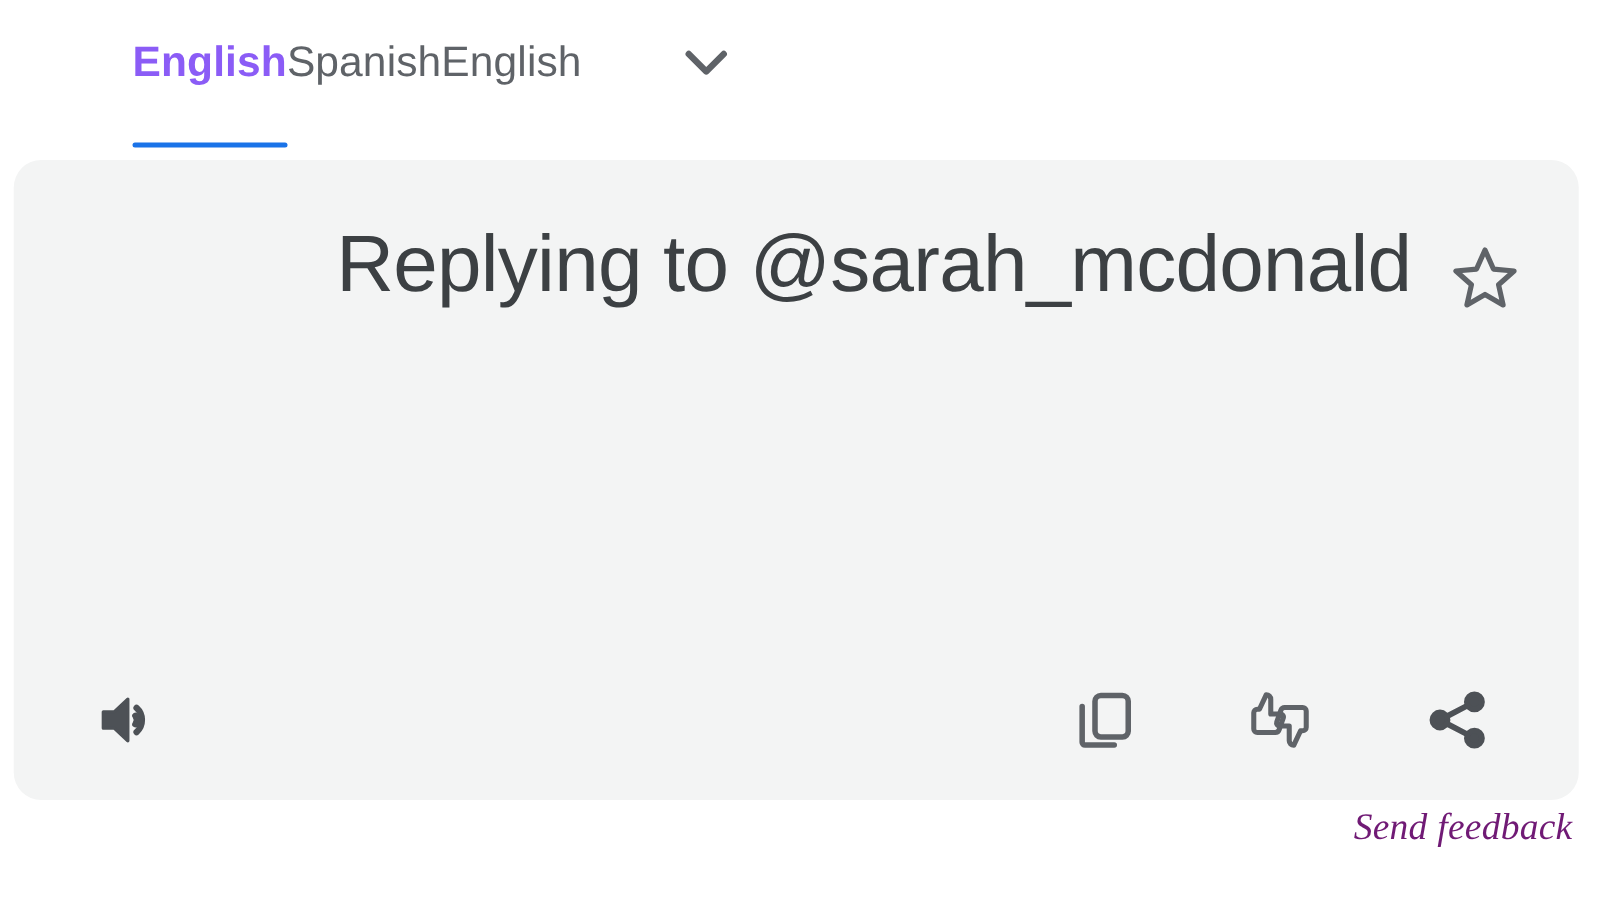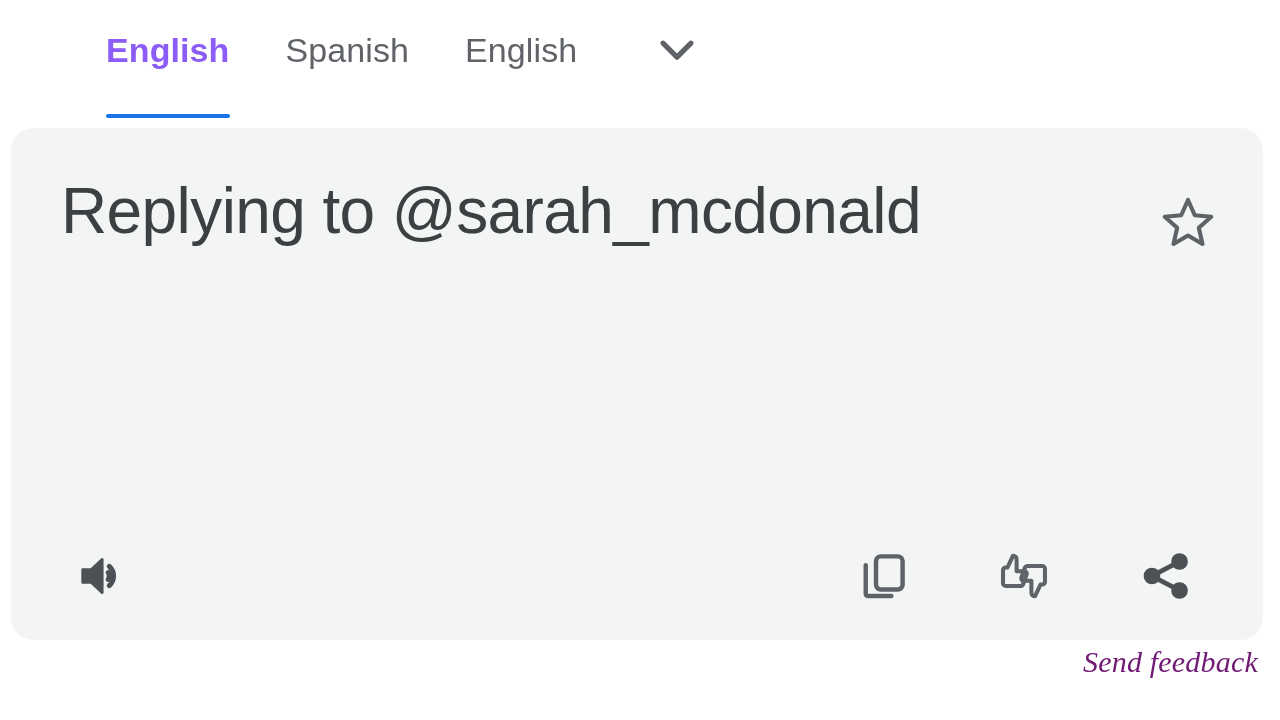--- a/index.html
+++ b/index.html
@@ -39,21 +39,21 @@
     font-size: 34px;
     letter-spacing: 0.1px;
     color: #5f6368;
     background: transparent;
     border: none;
     cursor: pointer;
     font-family: inherit;
     white-space: nowrap;
   }
 
-  .tab + .tab { margin-left: 56px; }
+  .tab + .tab { }
 
   .tab.active {
     color: #8b5cf6;
     font-weight: bold;
   }
 
   .tab.active::after {
     content: "";
     position: absolute;
     left: 0;
@@ -78,20 +78,21 @@
   
   .card {
     position: absolute;
     left: 11px;
     top: 128px;
     width: 1252px;
     height: 512px;
     background: #f3f4f4;
     border-radius: 22px;
     padding: 0;
+    text-align: right;
   }
 
   .card-top {
     position: absolute;
     left: 0;
     top: 0;
     right: 0;
     display: flex;
     align-items: flex-start;
     padding: 46px 40px 0 50px;

